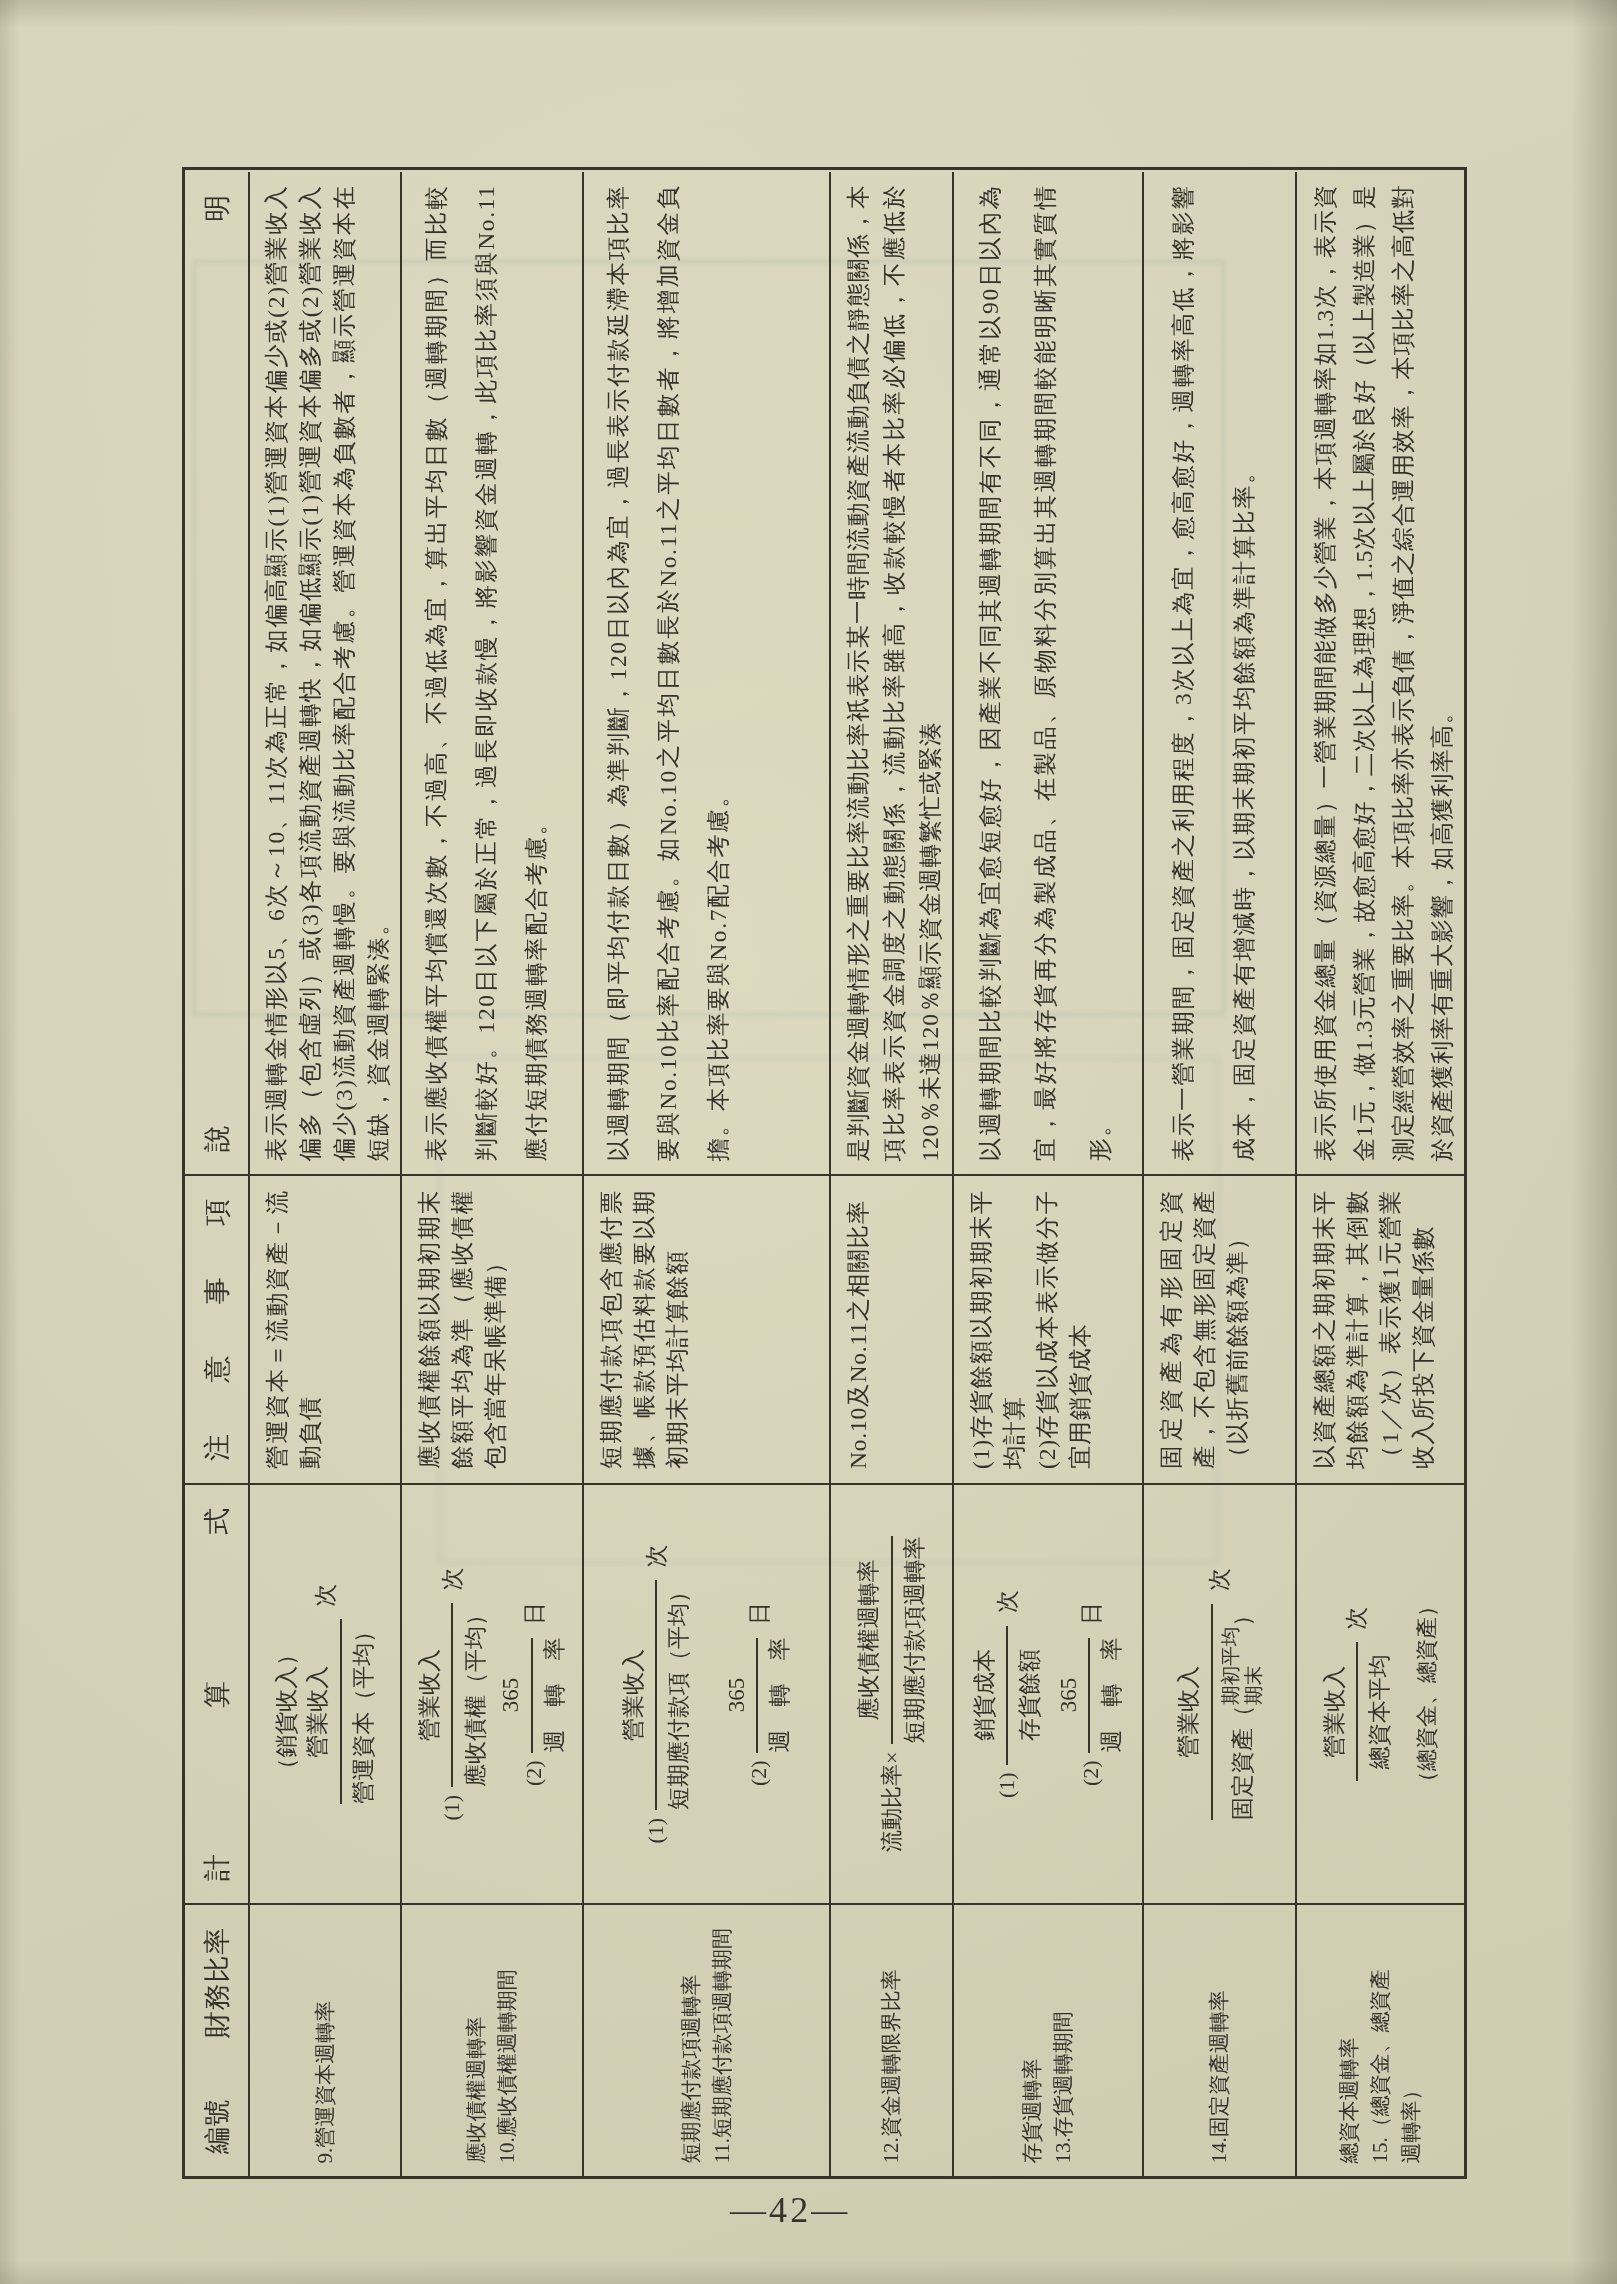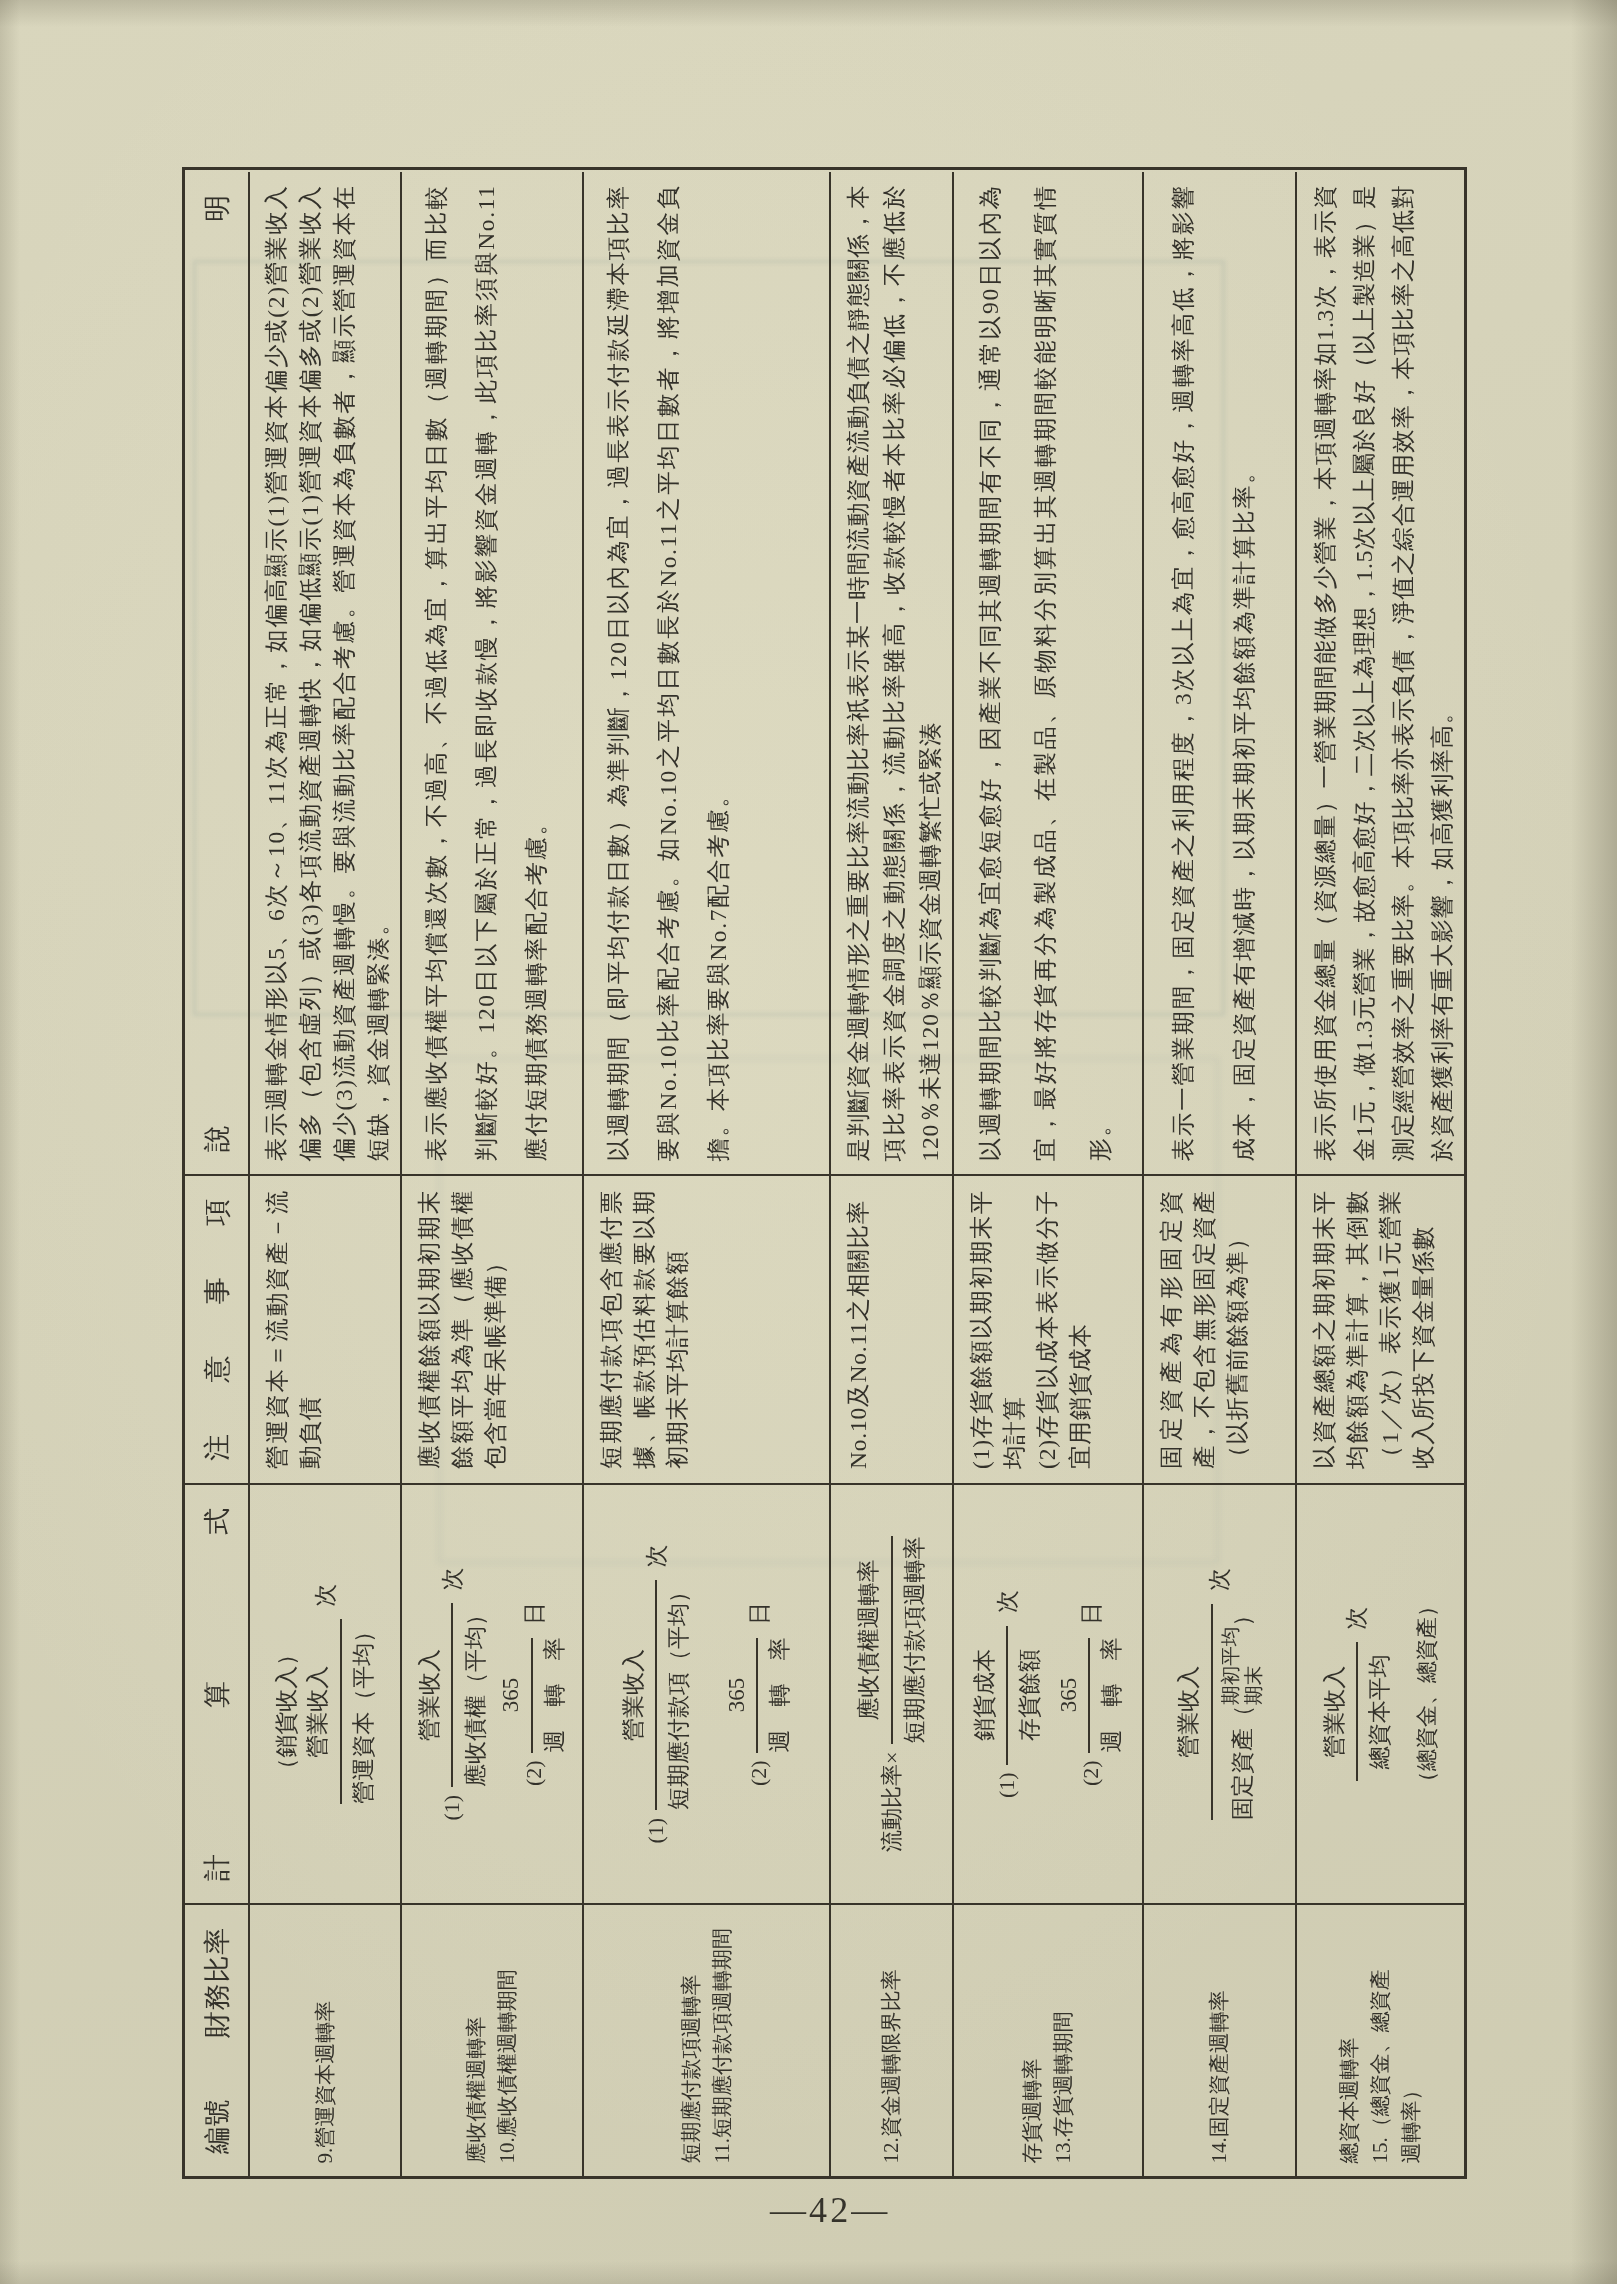--- a/index.html
+++ b/index.html
@@ -61,21 +61,21 @@
   .f-line{display:flex;align-items:center;}
   .f-label{margin-right:7.8px;font-size:22px;}
   .frac{display:inline-flex;flex-direction:column;align-items:stretch;text-align:center;}
   .f-num{border-bottom:2.3px solid #38342a;padding:0 23.5px 6.3px;}
   .f-numline{display:block;}
   .f-den{padding-top:6.3px;display:flex;justify-content:center;align-items:center;}
   .f-unit{margin-left:12.5px;}
   .f-note{font-size:22px;}
   .f-stack{display:inline-flex;flex-direction:column;font-size:19.6px;line-height:23.5px;text-align:left;}
 
-  .page-number{position:absolute;left:770px;top:2189px;font-size:36px;
+  .page-number{position:absolute;left:730px;top:2189px;font-size:36px;
     letter-spacing:3.1px;color:#35332b;}
 </style>
 </head>
 <body>
 
 <div class="page">
   <div class="ghost-box"></div>
   <div class="ghost-line"></div>
 
   <div class="table-area">

